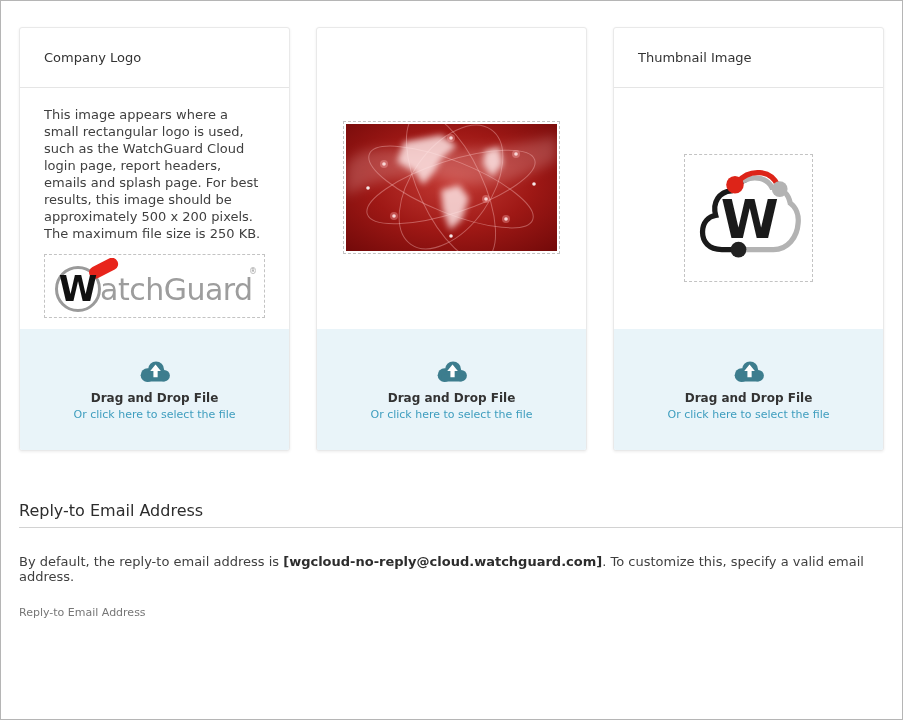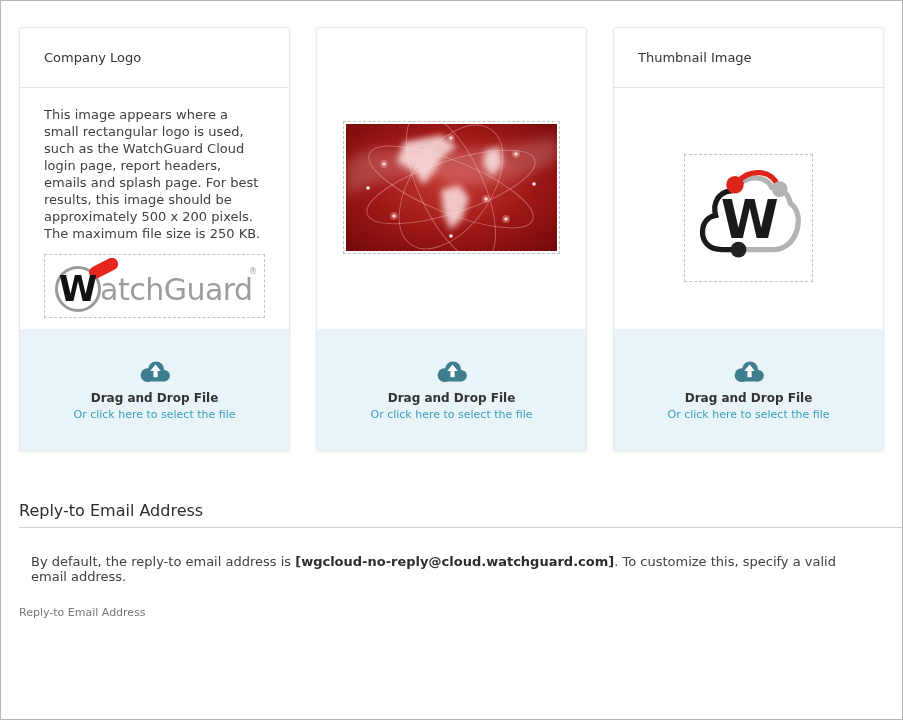--- a/index.html
+++ b/index.html
@@ -35,21 +35,21 @@
   .preview-cloud { width:129px; height:128px; }
   .dropzone {
     flex:none; height:121px; background:#e9f4f9;
     display:flex; flex-direction:column; align-items:center; justify-content:center;
     gap:3px; cursor:pointer;
   }
   .dz-icon { margin-bottom:3px; }
   .dz-drag { font-size:12px; font-weight:bold; color:#333; }
   .dz-link { font-size:11px; color:#3e9dbe; cursor:pointer; }
   .reply-header { margin-top:42px; }
-  .reply-para { margin:26px 30px 0; font-size:13px; color:#3f3f3f; }
+  .reply-para { margin:26px 18px 0; font-size:13px; color:#3f3f3f; }
   .reply-para .bold { font-weight:bold; color:#2d2d2d; }
   .field-label { display:block; margin:22px 18px 4px; font-size:11px; color:#767676; }
   svg text { font-family:"DejaVu Sans","Liberation Sans",sans-serif; }
 </style>
 </head>
 <body>
 
 <div class="page">
 
 

